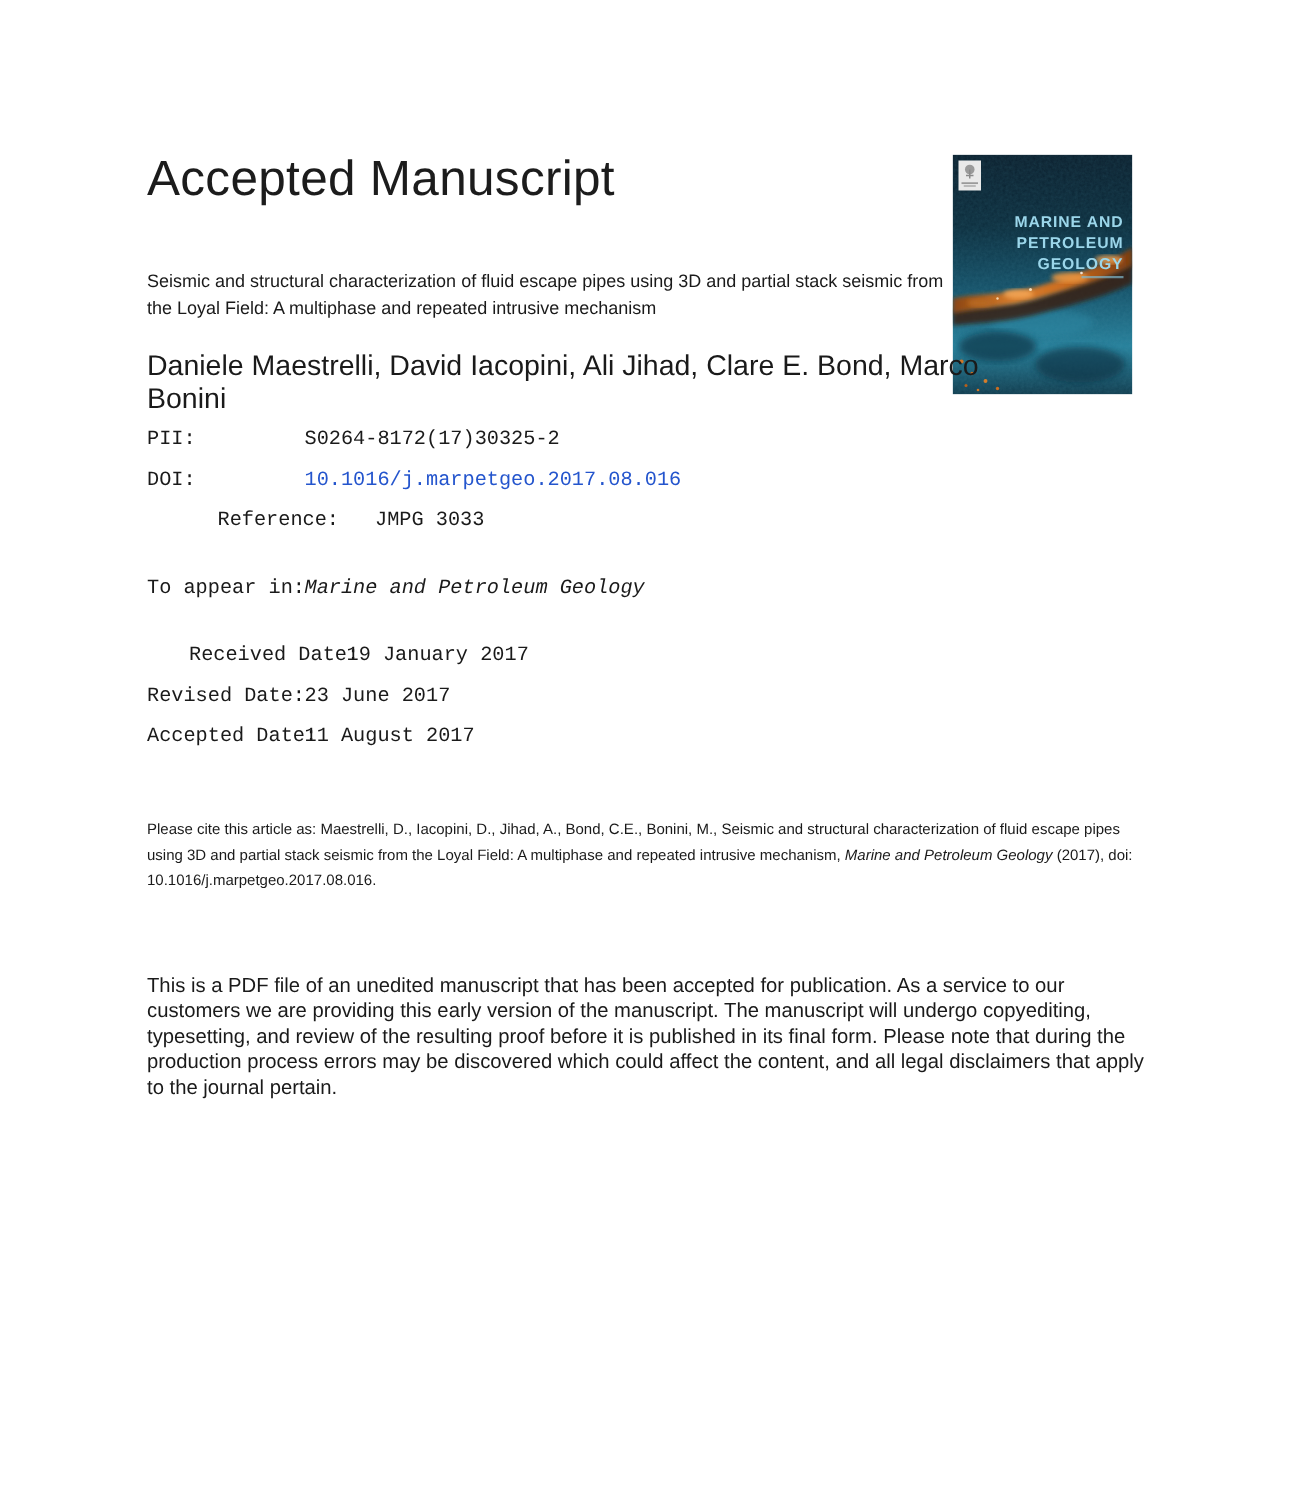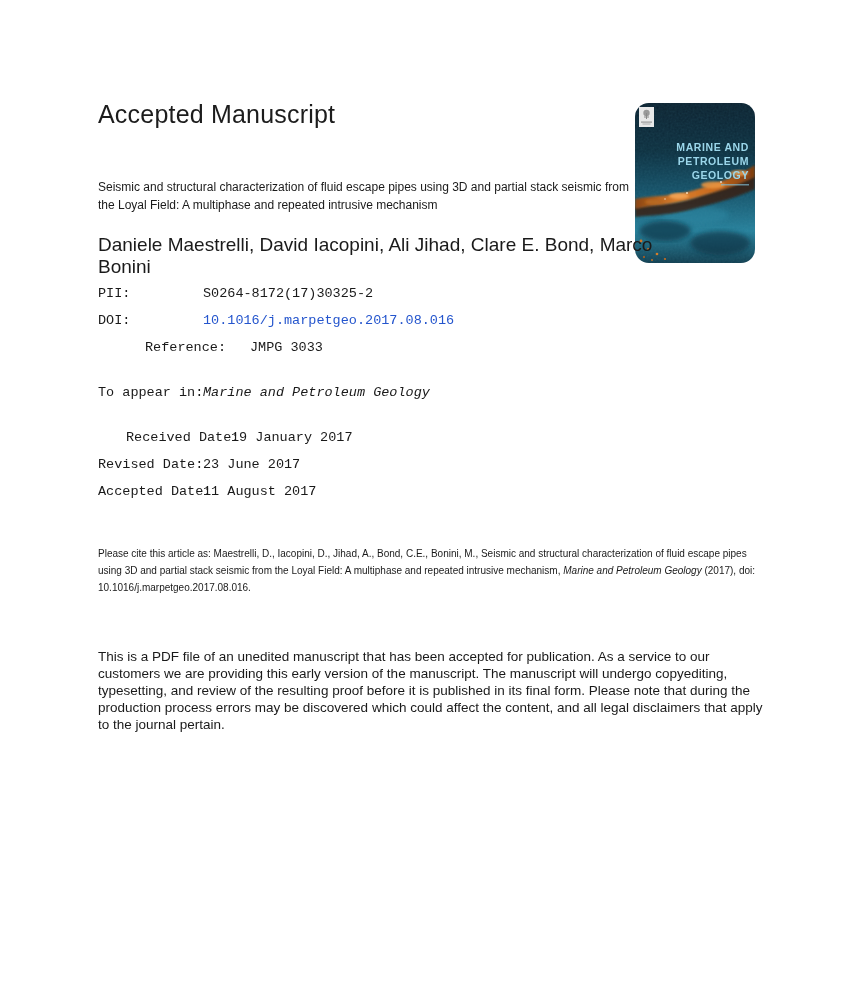--- a/index.html
+++ b/index.html
@@ -9,31 +9,30 @@
     position: relative;
     background: #ffffff;
     font-family: "Liberation Sans", sans-serif;
     color: #1a1a1a;
     -webkit-font-smoothing: antialiased;
   }
   .abs { position: absolute; }
 
   .header-title {
     left: 98px; top: 100px;
-    font-size: 25px;
+    font-size: 33px;
     font-weight: 400;
     letter-spacing: 0.2px;
     color: #1c1c1c;
   }
 
   .cover {
     left: 635px; top: 103px;
     width: 120px; height: 160px;
     overflow: hidden;
-    border-radius: 14px;
   }
 
   .article-title {
     left: 98px; top: 179px;
     width: 540px;
     font-size: 12px;
     line-height: 17.5px;
   }
 
   .authors {

